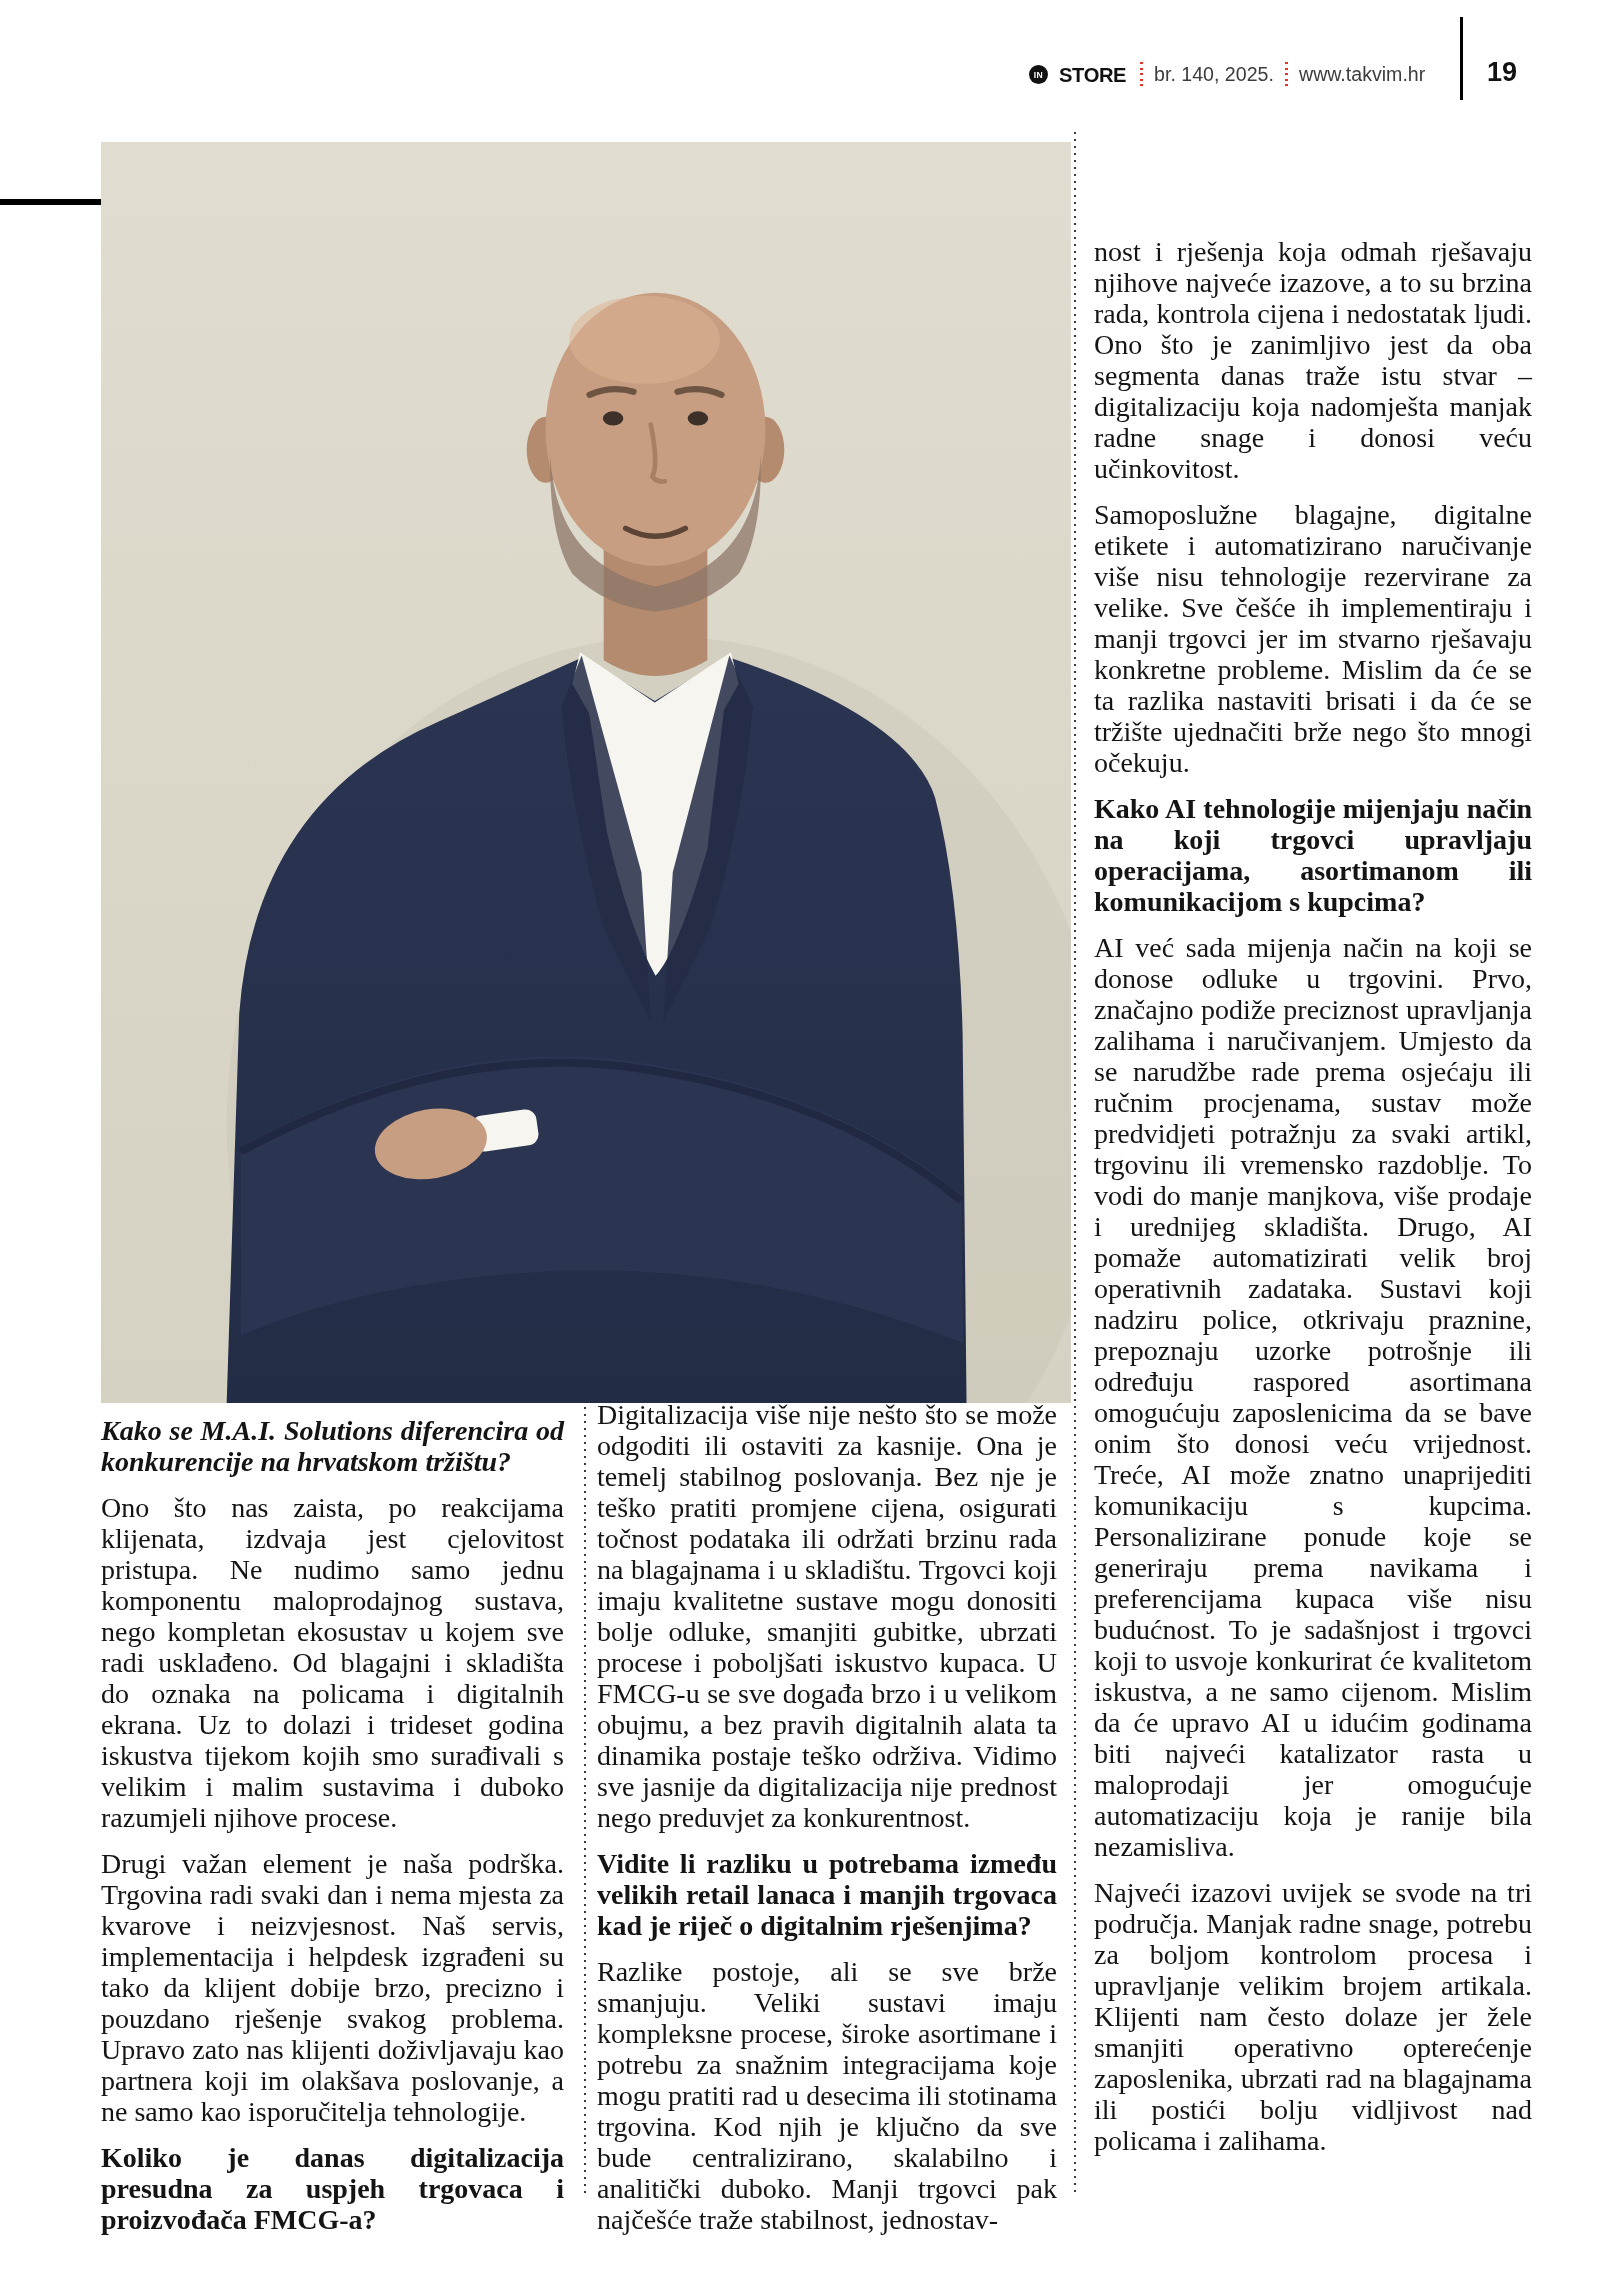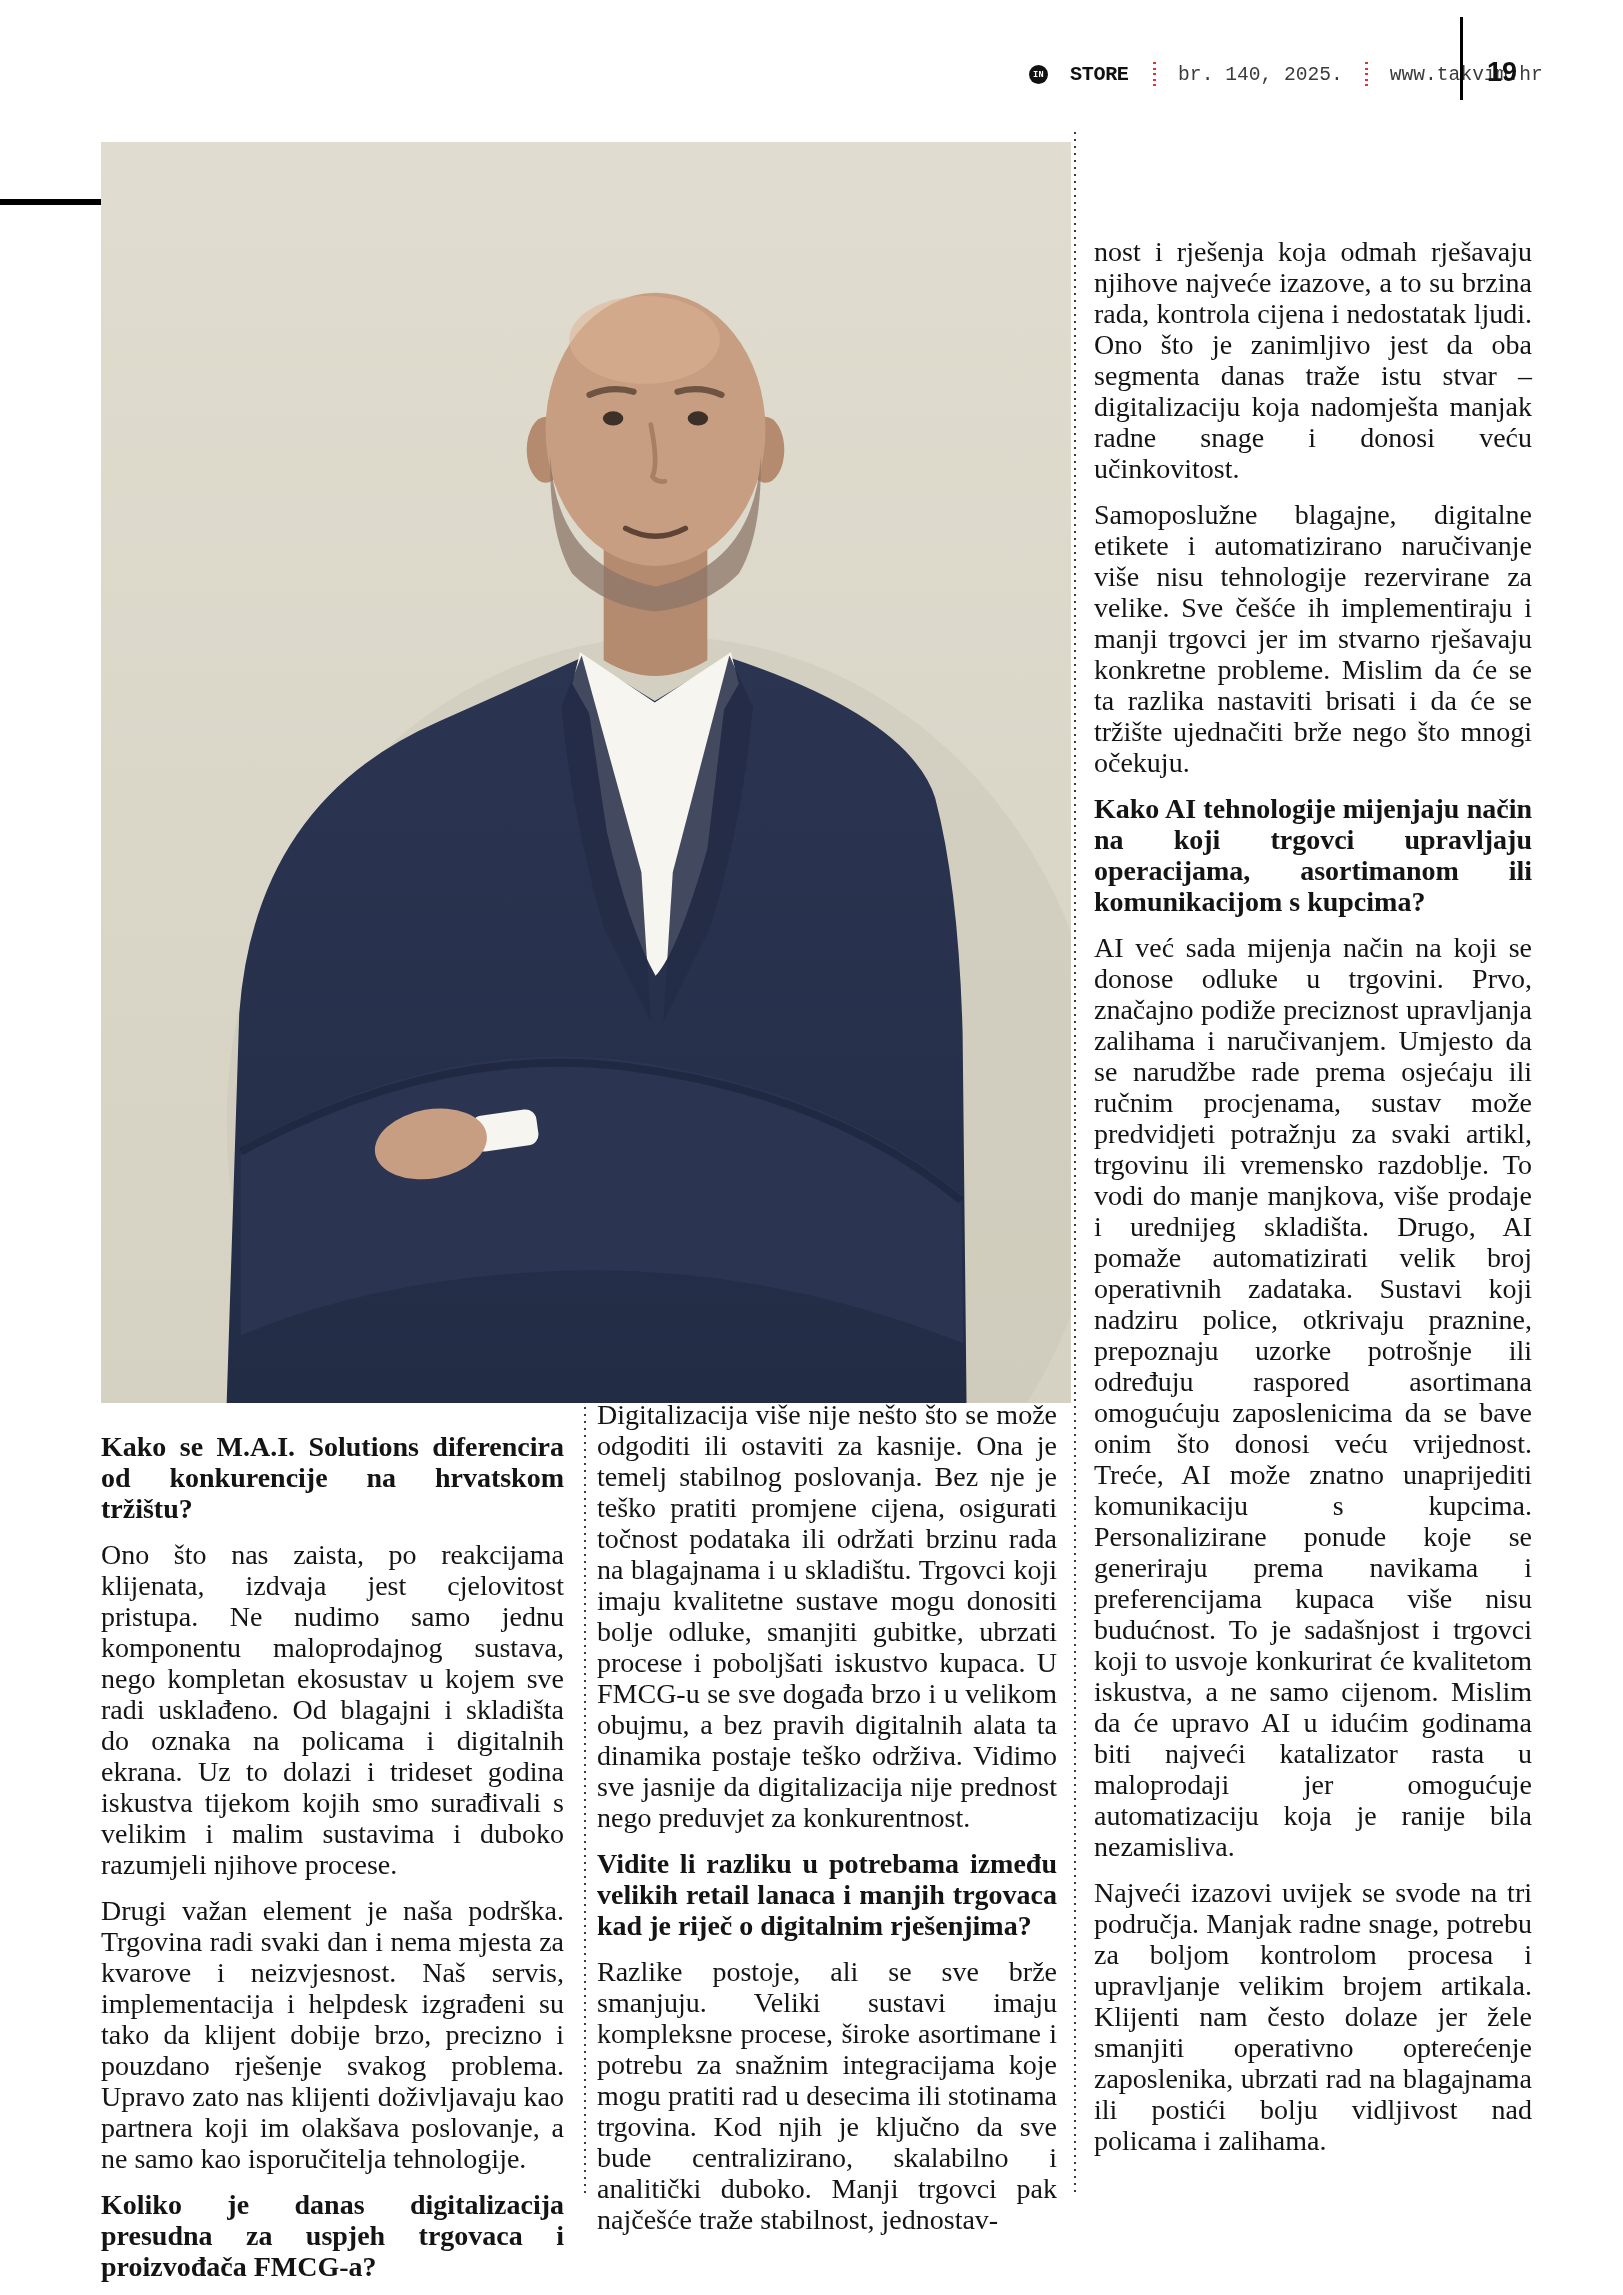--- a/index.html
+++ b/index.html
@@ -6,22 +6,22 @@
   #page{
     position:relative;
     width:1623px;height:2295px;
     background:#ffffff;
     overflow:hidden;
     font-family:"Liberation Serif", serif;
   }
   
   .header-strip{
     position:absolute;left:1029px;top:61px;height:27px;
-    display:flex;align-items:center;gap:22px;
-    font-family:Liberation Mono, monospace;
+    display:flex;align-items:center;gap:11px;
+    font-family:Liberation Sans, sans-serif;
     justify-content:flex-end;
   }
   .logo-circle{
     width:19px;height:19px;border-radius:50%;
     background:#111;color:#fff;
     display:flex;align-items:center;justify-content:center;
     font-size:8.6px;font-weight:700;letter-spacing:0.4px;
   }
   .logo-text{
     font-size:21px;font-weight:800;color:#111;letter-spacing:-0.4px;
@@ -57,21 +57,21 @@
     position:absolute;
     text-align:justify;
     color:#141414;
     font-size:28px;line-height:31px;
   }
   #col1{left:101px;top:1415px;width:463px;}
   #col2{left:597px;top:1399px;width:460px;}
   #col3{left:1094px;top:236px;width:438px;}
   .col p{margin:0 0 15px 0;}
   .col p.q{font-weight:700;margin-top:3px;margin-bottom:15px;}
-  .col p.q:first-child{margin-top:16px;}
+  .col p.q:first-child{margin-top:0;font-style:italic;}
   .it{}
 </style>
 </head>
 <body>
 
 <div id="page">
 
   <div class="header-strip">
     <span class="logo-circle">IN</span>
     <span class="logo-text">STORE</span>

